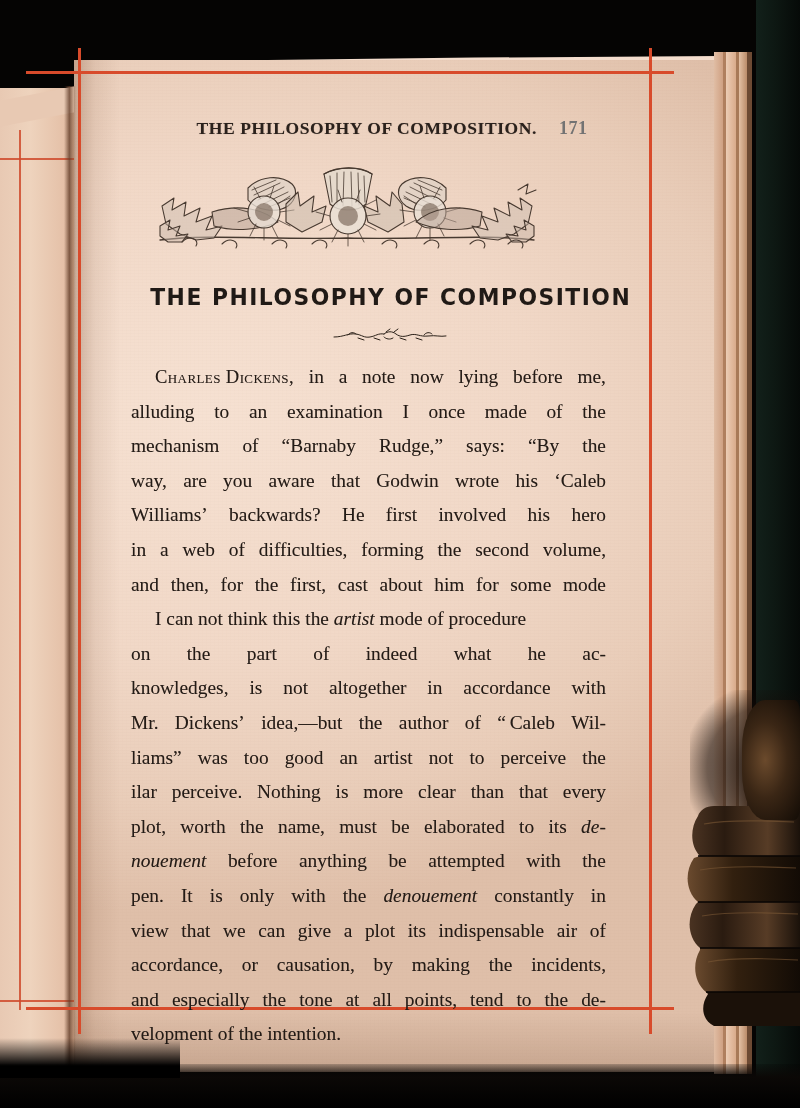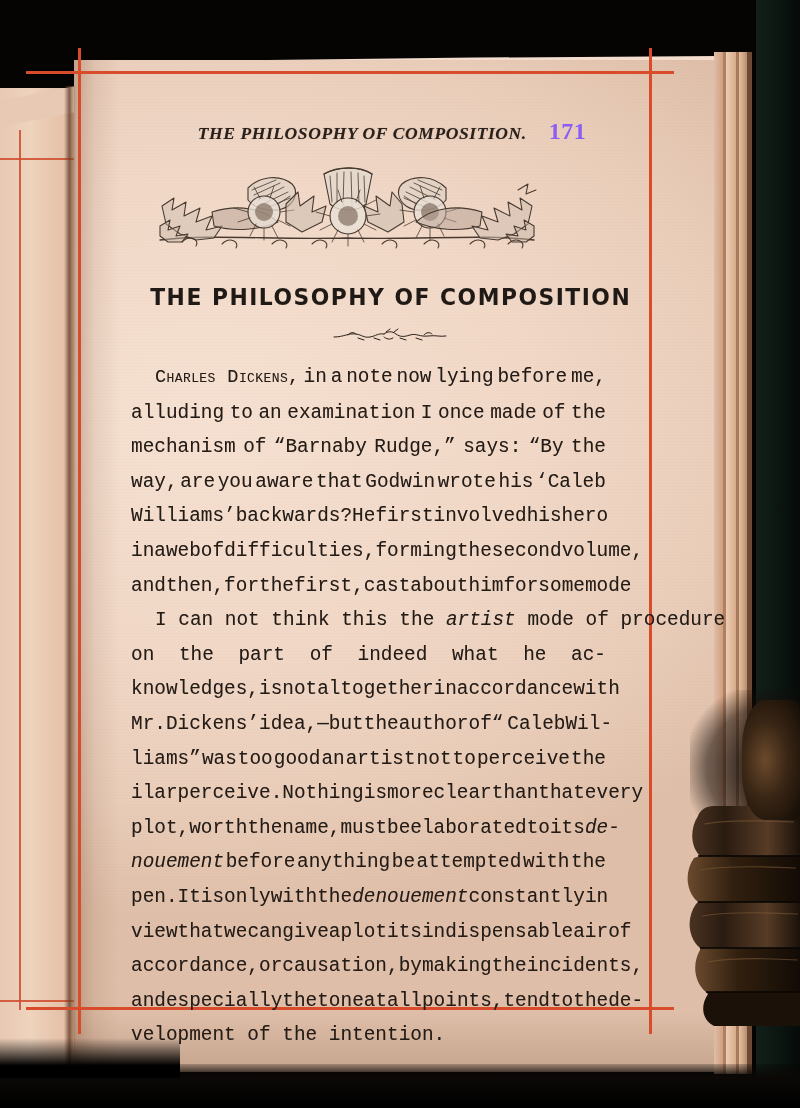--- a/index.html
+++ b/index.html
@@ -79,28 +79,28 @@
   .rule.h{height:3px;}
 
   
   .running-head{
     position:absolute;left:0;top:118px;width:100%;
     text-align:center;
   }
   .rh-inner{display:inline-block;position:relative;left:-8px;}
   .rh-title{
     font-family:"Liberation Serif", serif;
-    font-style:italic;font-weight:700;
+    font-weight:700;
     font-size:17.5px;letter-spacing:.6px;
     color:#2a211c;
     text-shadow:0 0 1px rgba(60,40,30,.35);
   }
   .rh-page{
     font-family:"Liberation Serif", serif;
-    font-weight:700;font-size:24px;color:#8b5cf6;
+    font-weight:700;font-size:18px;color:#737373;
     margin-left:22px;letter-spacing:.5px;
     vertical-align:baseline;
   }
 
   
   .ornament{position:absolute;left:152px;top:160px;width:390px;height:100px;}
   .ornament svg{width:100%;height:100%;display:block;opacity:.92;}
 
   
   .chapter-title{
@@ -124,21 +124,21 @@
     line-height:34.6px;
     text-align:justify;
     text-justify:inter-word;
     font-family:"Liberation Serif", serif;
   }
   .body p{margin:0;}
   .body p + p{margin-top:0;}
   .indent{display:inline-block;width:24px;}
   .smallcaps{font-variant:small-caps;font-size:18.6px;letter-spacing:.4px;}
   .it{font-style:italic;}
-  .para-line{display:block;font-family:Liberation Mono, monospace;}
+  .para-line{display:block;}
   .jl{
     display:flex;justify-content:space-between;
     white-space:nowrap;
   }
   .jl.last{justify-content:flex-start;}
   .jl > span{display:inline-block;}
 
   
   .body{text-shadow:0 0 .4px rgba(45,30,22,.30);}
 

